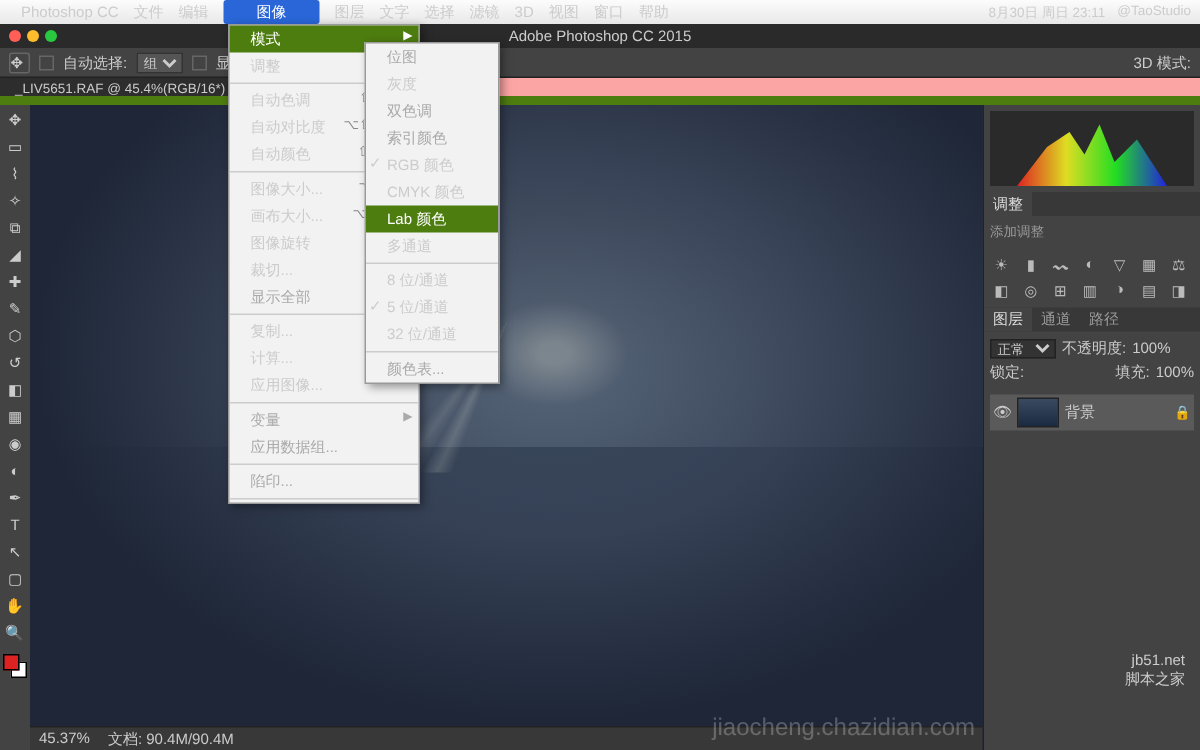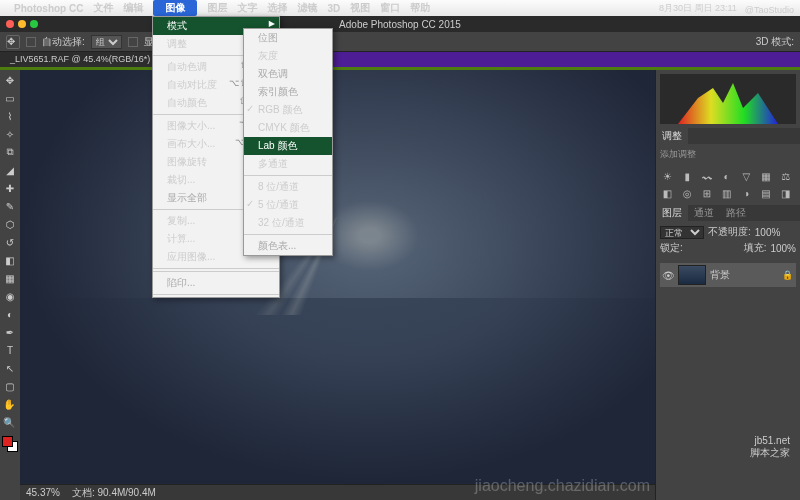--- a/index.html
+++ b/index.html
@@ -1,31 +1,31 @@
 <!DOCTYPE html>
 <html><head>
 <meta charset="utf-8">
 <style>
 *{margin:0;padding:0;box-sizing:border-box;font-family:"PingFang SC","Microsoft YaHei",sans-serif;font-size:10px;color:#ccc;user-select:none}
 body{width:800px;height:500px;background:#3a3a3a;overflow:hidden;position:relative}
 .mac-bar{height:16px;background:linear-gradient(#fcfcfc,#e8e8e8);display:flex;align-items:center;padding:0 6px;color:#000}
 .mac-bar .apple{font-size:12px;margin-right:8px}
-.mac-bar .mitem{margin-right:10px;cursor:default;font-weight:700}
-.mac-bar .mitem.active{background:#2a66d8;color:#fff;padding:1px 12px;border-radius:2px}
-.mac-bar .right{margin-left:auto;display:flex;align-items:flex-end;gap:8px}
+.mac-bar .mitem{margin-right:10px;cursor:default;font-weight:400}
+.mac-bar .mitem.active{background:#2a66d8;color:#fff;padding:1px 22px;border-radius:2px}
+.mac-bar .right{margin-left:auto;display:flex;align-items:flex-start;gap:8px}
 .mac-bar .right span{font-size:9px}
 .titlebar{height:16px;background:#2a2a2a;display:flex;align-items:center;justify-content:center;color:#aaa}
 .titlebar .dots{position:absolute;left:6px;display:flex;gap:4px}
 .titlebar .dot{width:8px;height:8px;border-radius:50%}
 .dot.r{background:#ff5f57}.dot.y{background:#ffbd2e}.dot.g{background:#28c940}
 .optbar{height:20px;background:#434343;border-bottom:1px solid #222;display:flex;align-items:center;padding:0 6px;gap:6px}
 .optbar .ico{width:14px;height:14px;border:1px solid #666;border-radius:2px}
 .optbar select{background:#555;border:1px solid #333;color:#ccc;font-size:9px;height:14px}
 .optbar .chk{width:10px;height:10px;border:1px solid #666;display:inline-block}
-.tabbar{height:18px;background:#4c1d95;display:flex;align-items:center;border-bottom:3px solid #4d7c0f}
+.tabbar{height:18px;background:#fca5a5;display:flex;align-items:center;border-bottom:6px solid #4d7c0f}
 .tabbar .tab{background:#2d2d2d;height:100%;padding:2px 10px;font-size:9px;color:#ccc;border-right:1px solid #222}
 .main{display:flex;height:430px}
 .tools{width:20px;background:#434343;display:flex;flex-direction:column;align-items:center;padding-top:2px;gap:2px}
 .tools .t{width:16px;height:16px;display:flex;align-items:center;justify-content:center;color:#ccc;font-size:10px}
 .tools .swatch{margin-top:4px;position:relative;width:16px;height:16px}
 .tools .fg{width:11px;height:11px;background:#d22;border:1px solid #000;position:absolute;top:0;left:0}
 .tools .bg{width:11px;height:11px;background:#fff;border:1px solid #000;position:absolute;bottom:0;right:0}
 .canvas-wrap{flex:1;background:#0f172a;display:flex;flex-direction:column;position:relative}
 .canvas{flex:1;background:radial-gradient(ellipse at 55% 40%,rgba(255,255,240,.35) 2%,rgba(180,190,200,.2) 10%,rgba(60,70,90,.8) 35%,rgba(30,38,55,1) 70%),linear-gradient(#2a3548 0%,#3a4a60 55%,#1a2a40 55%,#1a2a40 90%);position:relative;overflow:hidden}
 .rays{position:absolute;left:50%;top:35%;width:200px;height:200px;background:conic-gradient(from 200deg,transparent 0deg,rgba(255,255,230,.15) 5deg,transparent 10deg,rgba(255,255,230,.1) 15deg,transparent 20deg);transform:translate(-50%,-50%)}
@@ -44,21 +44,21 @@
 .layer{display:flex;align-items:center;background:#5a5a5a;margin:2px 4px;padding:2px;height:24px}
 .layer .eye{width:12px;margin-right:4px}
 .layer .thumb{width:28px;height:20px;background:linear-gradient(#3a4a60,#1a2a40);border:1px solid #222;margin-right:4px}
 .layer .lock{margin-left:auto;font-size:9px}
 
 .menu{position:absolute;background:#f2f2f2;border:1px solid #999;box-shadow:2px 2px 6px rgba(0,0,0,.4);color:#000;font-size:10px;min-width:90px;z-index:100}
 .menu .mi{padding:2px 18px 2px 14px;position:relative;white-space:nowrap}
 .menu .mi.dis{color:#aaa}
 .menu .mi.sub::after{content:"▶";position:absolute;right:4px;font-size:8px}
 .menu .mi.chk::before{content:"✓";position:absolute;left:2px}
-.menu .mi.hl{background:#14532d;color:#fff}
+.menu .mi.hl{background:#4d7c0f;color:#fff}
 .menu hr{border:none;border-top:1px solid #ccc;margin:2px 0}
 .menu .sc{float:right;margin-left:12px;color:#888;font-size:9px}
 .watermark{position:absolute;right:10px;bottom:40px;color:rgba(255,255,255,.6);font-size:12px;text-align:right;pointer-events:none}
 .watermark2{position:absolute;right:150px;bottom:5px;color:rgba(255,255,255,.25);font-size:16px;pointer-events:none}
 </style>
 </head>
 <body>
 
 <div class="mac-bar">
   <span class="apple"></span>
@@ -215,20 +215,22 @@
     <div class="mi">图像大小...<span class="sc">⌥⌘I</span></div>
     <div class="mi">画布大小...<span class="sc">⌥⌘C</span></div>
     <div class="mi sub">图像旋转</div>
     <div class="mi">裁切...</div>
     <div class="mi dis">显示全部</div>
     <hr>
     <div class="mi">复制...</div>
     <div class="mi">计算...</div>
     <div class="mi">应用图像...</div>
     <hr>
+    <div class="mi dis sub">变量</div>
+    <div class="mi dis">应用数据组...</div>
     <hr>
     <div class="mi dis">陷印...</div>
     <hr>
   </div>
 
 <div class="menu" id="menu2" style="left:243px;top:28px">
     <div class="mi dis">位图</div>
     <div class="mi">灰度</div>
     <div class="mi dis">双色调</div>
     <div class="mi dis">索引颜色</div>

